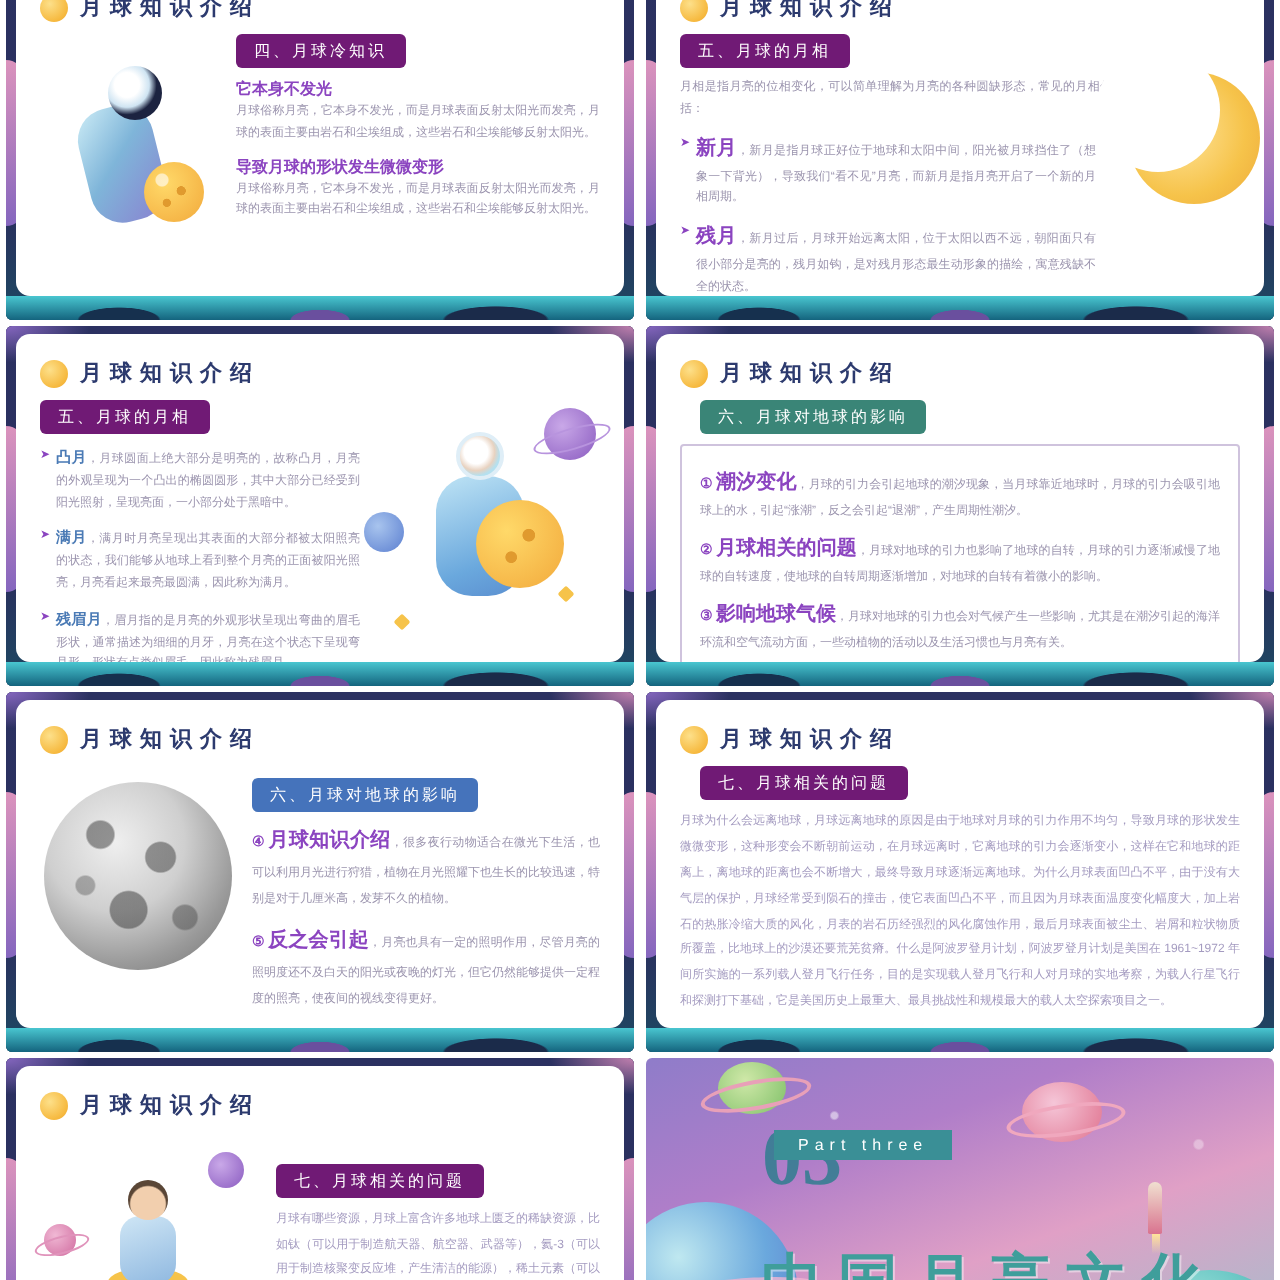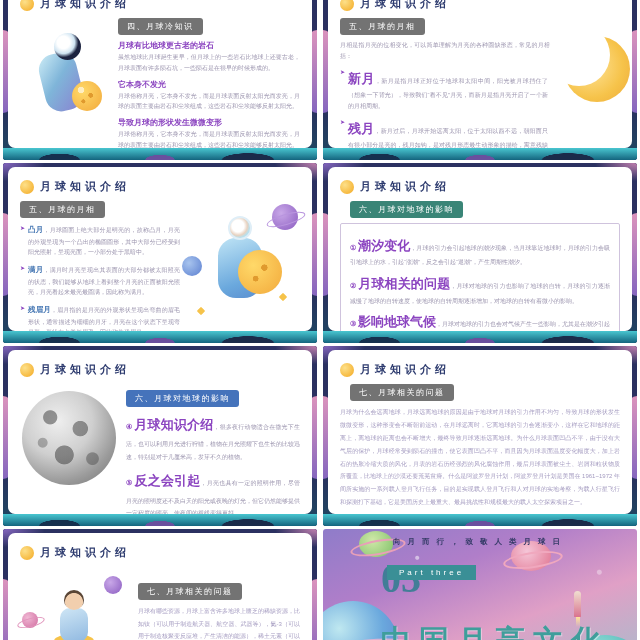--- a/index.html
+++ b/index.html
@@ -26,26 +26,26 @@
       linear-gradient(180deg,#49c6d0,#14647e); }
   .panel { position:absolute; inset:4px 5px 12px 5px; background:#fff; border-radius:7px;
            padding:12px 12px 4px 12px; overflow:hidden; }
   .hdr { display:flex; align-items:center; gap:6px; margin-bottom:4px; }
   .moon-ic { width:14px; height:14px; border-radius:50%; flex:0 0 auto;
     background:radial-gradient(circle at 35% 35%, #fde08a, #f6b93f 70%, #eda02c); }
   .slide-title { font-family:"Liberation Serif",serif; font-size:11px; font-weight:700;
     letter-spacing:4px; color:#2c3a6e; }
   .badge { display:inline-block; font-family:"Liberation Serif",serif; color:#fff;
     font-size:8px; letter-spacing:1.5px; padding:3px 9px; border-radius:3px; }
-  .badge--teal  { background:#737373; }
+  .badge--teal  { background:#701a75; }
   .badge--green { background:#3a8577; }
   .badge--blue  { background:#4573bb; }
   .body-txt { font-size:6px; color:#9b94ae; line-height:1.8; text-align:justify; }
   .p-head { font-size:8px; font-weight:700; color:#8b44c0; margin-bottom:1px; }
-  .lbl-purple { font-size:13px; font-weight:700; color:#8b44c0; }
+  .lbl-purple { font-size:10px; font-weight:700; color:#8b44c0; }
   .lbl-blue { font-size:7.5px; font-weight:700; color:#4a7ab5;font-family:Liberation Serif, serif; }
   .num { color:#8b44c0; font-size:7px; font-weight:700; }
   .arrow { color:#8b44c0; font-size:6px; flex:0 0 auto; margin-top:1px; }
   .bullet { display:flex; gap:3px; margin-top:5px; }
   
   .s-row { display:flex; height:calc(100% - 20px); }
   .astro-zone { position:relative; flex:0 0 96px; }
   .suit { position:absolute; left:22px; top:38px; width:38px; height:58px; border-radius:16px;
     transform:rotate(-14deg);
     background:linear-gradient(135deg,#cfeef7 0%, #7fb5d9 45%, #8a7fd0 100%); }
@@ -170,24 +170,20 @@
         </div>
         <div class="s-row">
           <div class="astro-zone">
             <div class="suit"></div>
             <div class="helmet"></div>
             <div class="moon-ball"></div>
           </div>
           <div class="s1-content">
             <span class="badge badge--teal">四、月球冷知识</span>
             <div class="s1-item">
-              <div class="p-head">月球有比地球更古老的岩石</div>
-              <p class="body-txt">虽然地球比月球诞生更早，但月球上的一些岩石比地球上还要古老，月球表面有许多陨石坑，一些陨石是在很早的时候形成的。</p>
-            </div>
-            <div class="s1-item">
               <div class="p-head">它本身不发光</div>
               <p class="body-txt">月球俗称月亮，它本身不发光，而是月球表面反射太阳光而发亮，月球的表面主要由岩石和尘埃组成，这些岩石和尘埃能够反射太阳光。</p>
             </div>
             <div class="s1-item">
               <div class="p-head">导致月球的形状发生微微变形</div>
               <p class="body-txt">月球俗称月亮，它本身不发光，而是月球表面反射太阳光而发亮，月球的表面主要由岩石和尘埃组成，这些岩石和尘埃能够反射太阳光。</p>
             </div>
           </div>
         </div>
       </div>
@@ -345,21 +341,20 @@
       </div>
     </article>
 
     <article class="slide s8">
       <div class="s8-bg"></div>
       <div class="p-green"></div>
       <div class="p-pink"></div>
       <div class="p-blue"></div>
       <div class="p-dome"></div>
       <div class="rocket"></div>
-      <div class="s8-caption">向月而行，致敬人类月球日</div>
       <div class="s8-middle">
         <span class="s8-num">03</span>
       </div>
       <div class="s8-part">Part three</div>
       <div class="s8-title">中国月亮文化</div>
     </article>
 
   </div>
 </div>
 

